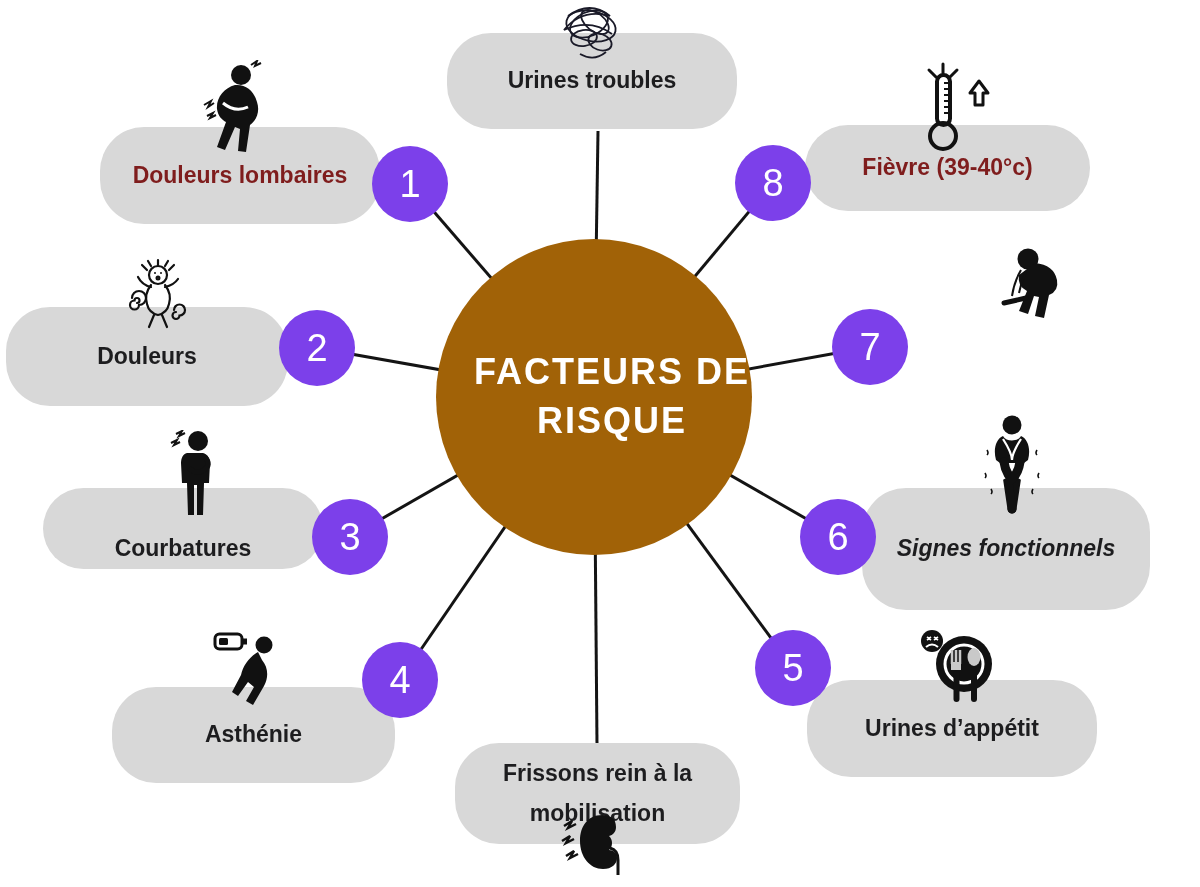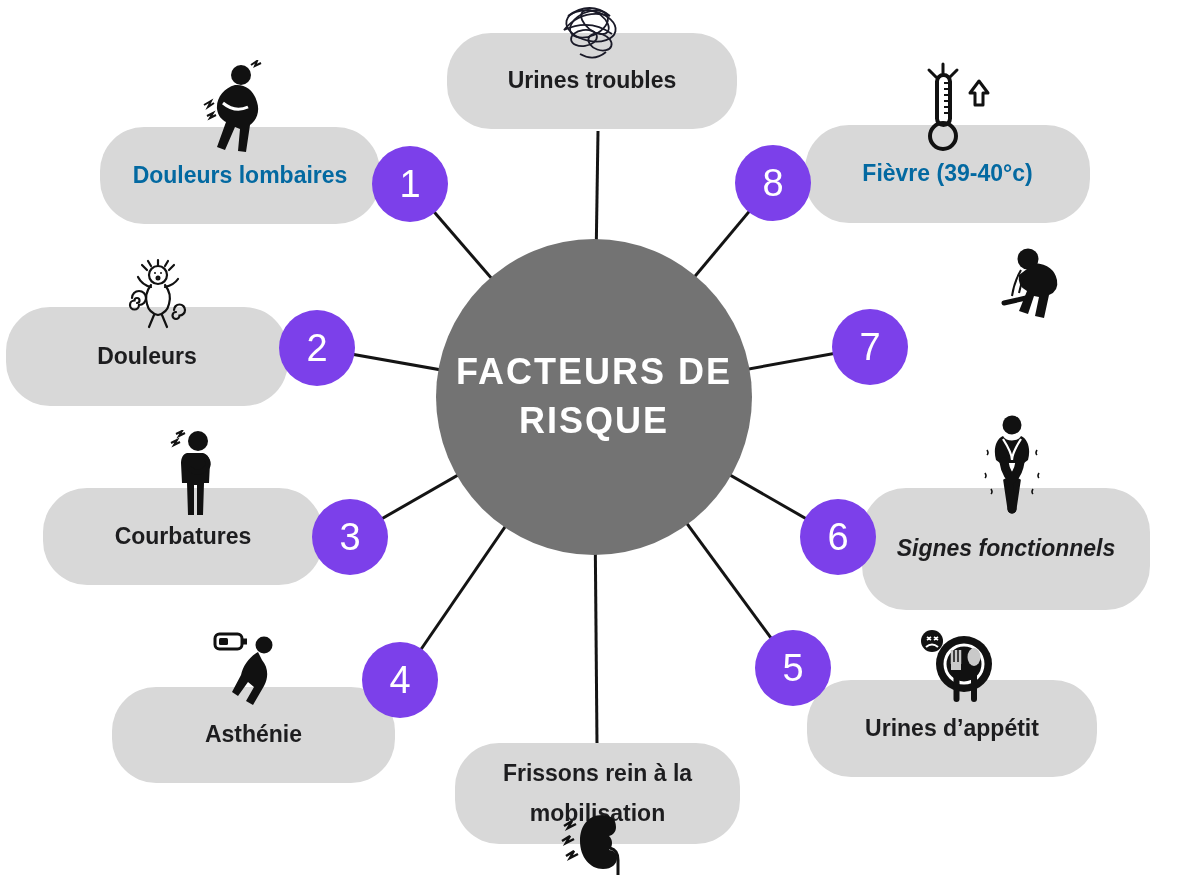--- a/index.html
+++ b/index.html
@@ -4,36 +4,36 @@
 <style>
   html,body{margin:0;padding:0;background:#fff;}
   .canvas{
     position:relative;width:1200px;height:887px;background:#fff;
     font-family:"Liberation Sans",sans-serif;overflow:hidden;
   }
   .lines{position:absolute;left:0;top:0;z-index:1;}
   .lines line{stroke:#141414;stroke-width:3;}
   .center-circle{
     position:absolute;left:436px;top:239px;width:316px;height:316px;
-    background:#737373;border-radius:50%;z-index:3;
-    display:flex;align-items:center;justify-content:center;text-align:center;
+    background:#a16207;border-radius:50%;z-index:3;
+    display:flex;align-items:center;justify-content:flex-end;text-align:center;
   }
   .center-circle span{
     color:#fff;font-size:36px;font-weight:700;letter-spacing:2px;
     line-height:1.35;width:280px;
   }
   .pill{
     position:absolute;background:#D8D8D8;border-radius:44px;z-index:2;
     display:flex;align-items:center;justify-content:center;text-align:center;
     padding:1px 18px;box-sizing:border-box;
   }
   .pill span{
     color:#1D1D1F;font-size:23px;font-weight:700;line-height:1.7;
   }
-  .pill.alert span{color:#0369a1;}
+  .pill.alert span{color:#7f1d1d;}
   .badge{
     position:absolute;width:76px;height:76px;border-radius:50%;
     background:#7C40EA;z-index:4;color:#fff;font-size:38px;
     display:flex;align-items:center;justify-content:center;
   }
   .icon{position:absolute;z-index:5;}
   .icon svg{display:block;}
 </style>
 </head>
 <body>
@@ -56,33 +56,33 @@
   <div class="center-circle">
     <span>FACTEURS DE RISQUE</span>
   </div>
 
   <div class="pill alert" style="left:100px;top:127px;width:280px;height:97px;">
     <span>Douleurs lombaires</span>
   </div>
   <div class="pill" style="left:6px;top:307px;width:282px;height:99px;">
     <span>Douleurs</span>
   </div>
-  <div class="pill" style="left:43px;top:488px;width:280px;height:97px;">
+  <div class="pill" style="left:43px;top:488px;width:280px;height:81px;align-items:flex-end;">
     <span>Courbatures</span>
   </div>
   <div class="pill" style="left:112px;top:687px;width:283px;height:96px;">
     <span>Asthénie</span>
   </div>
   <div class="pill" style="left:807px;top:680px;width:290px;height:97px;">
     <span>Urines d’appétit</span>
   </div>
   <div class="pill" style="left:862px;top:488px;width:288px;height:122px;font-style:italic;">
     <span>Signes fonctionnels</span>
   </div>
-  <div class="pill alert" style="left:805px;top:125px;width:285px;height:98px;">
+  <div class="pill alert" style="left:805px;top:125px;width:285px;height:86px;">
     <span>Fièvre (39-40°c)</span>
   </div>
   <div class="pill" style="left:447px;top:33px;width:290px;height:96px;">
     <span>Urines troubles</span>
   </div>
   <div class="pill" style="left:455px;top:743px;width:285px;height:101px;">
     <span>Frissons rein à la mobilisation</span>
   </div>
 
   <div class="badge" style="left:372px;top:146px;">1</div>

